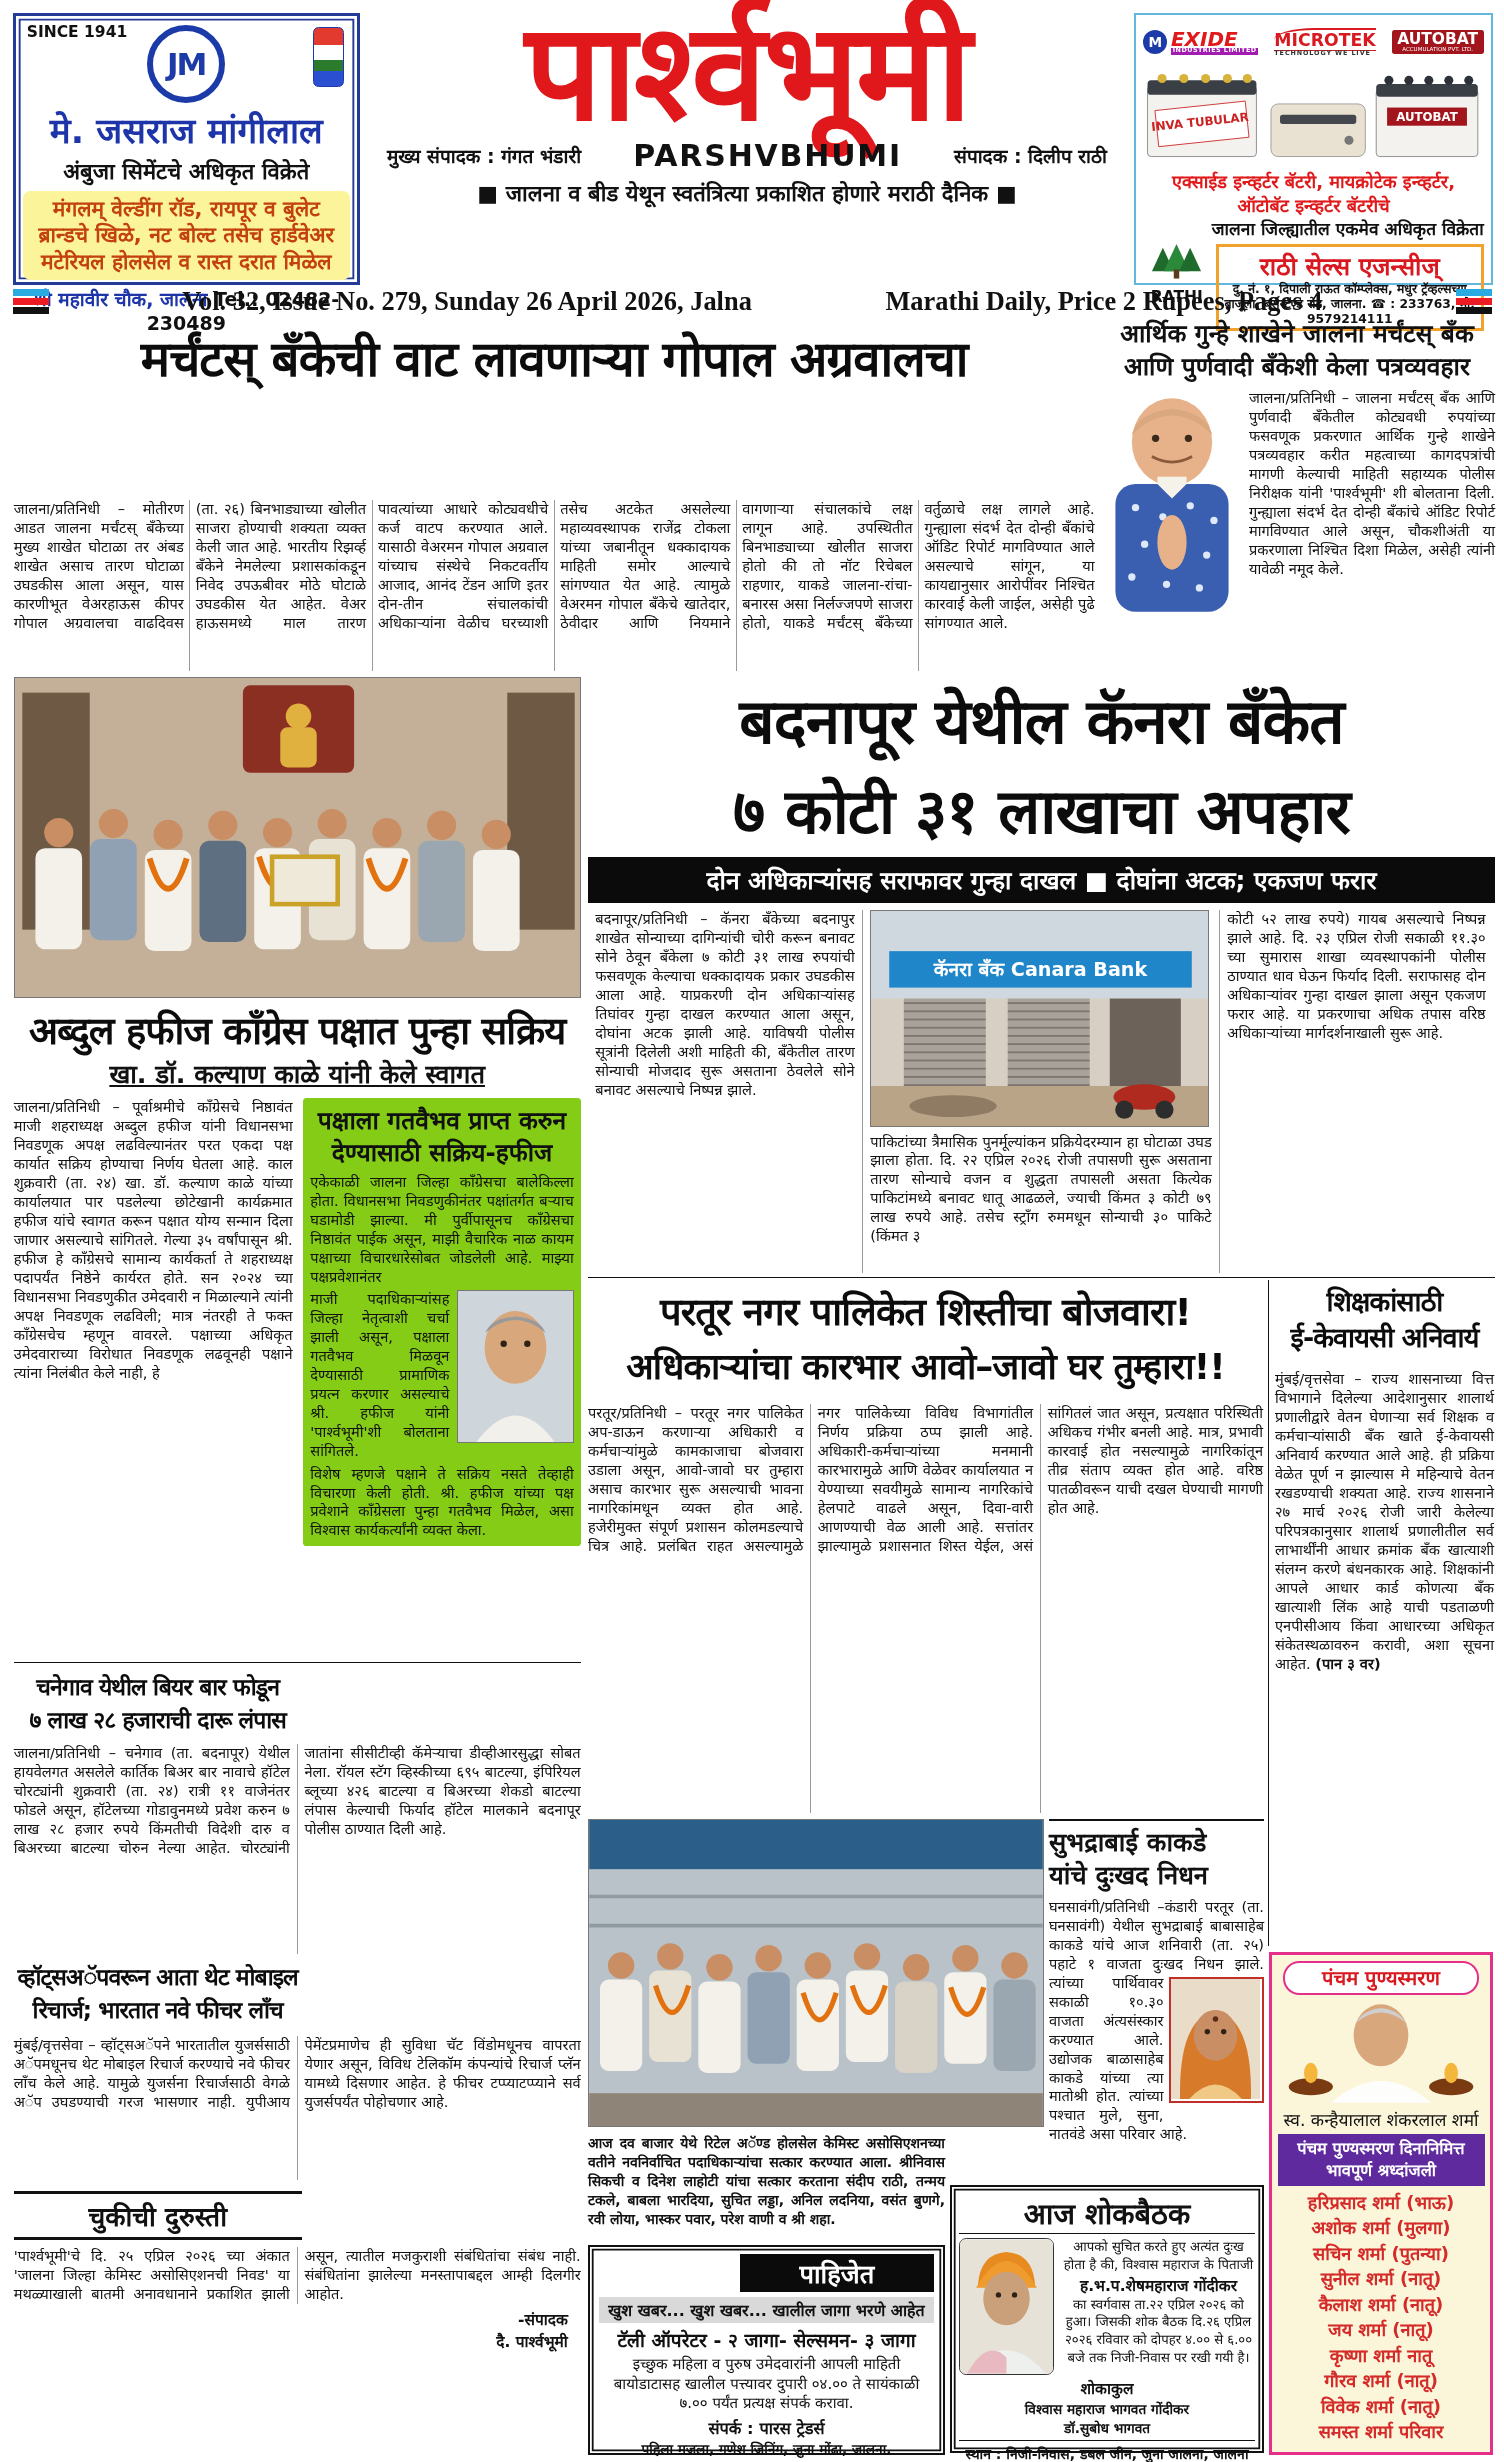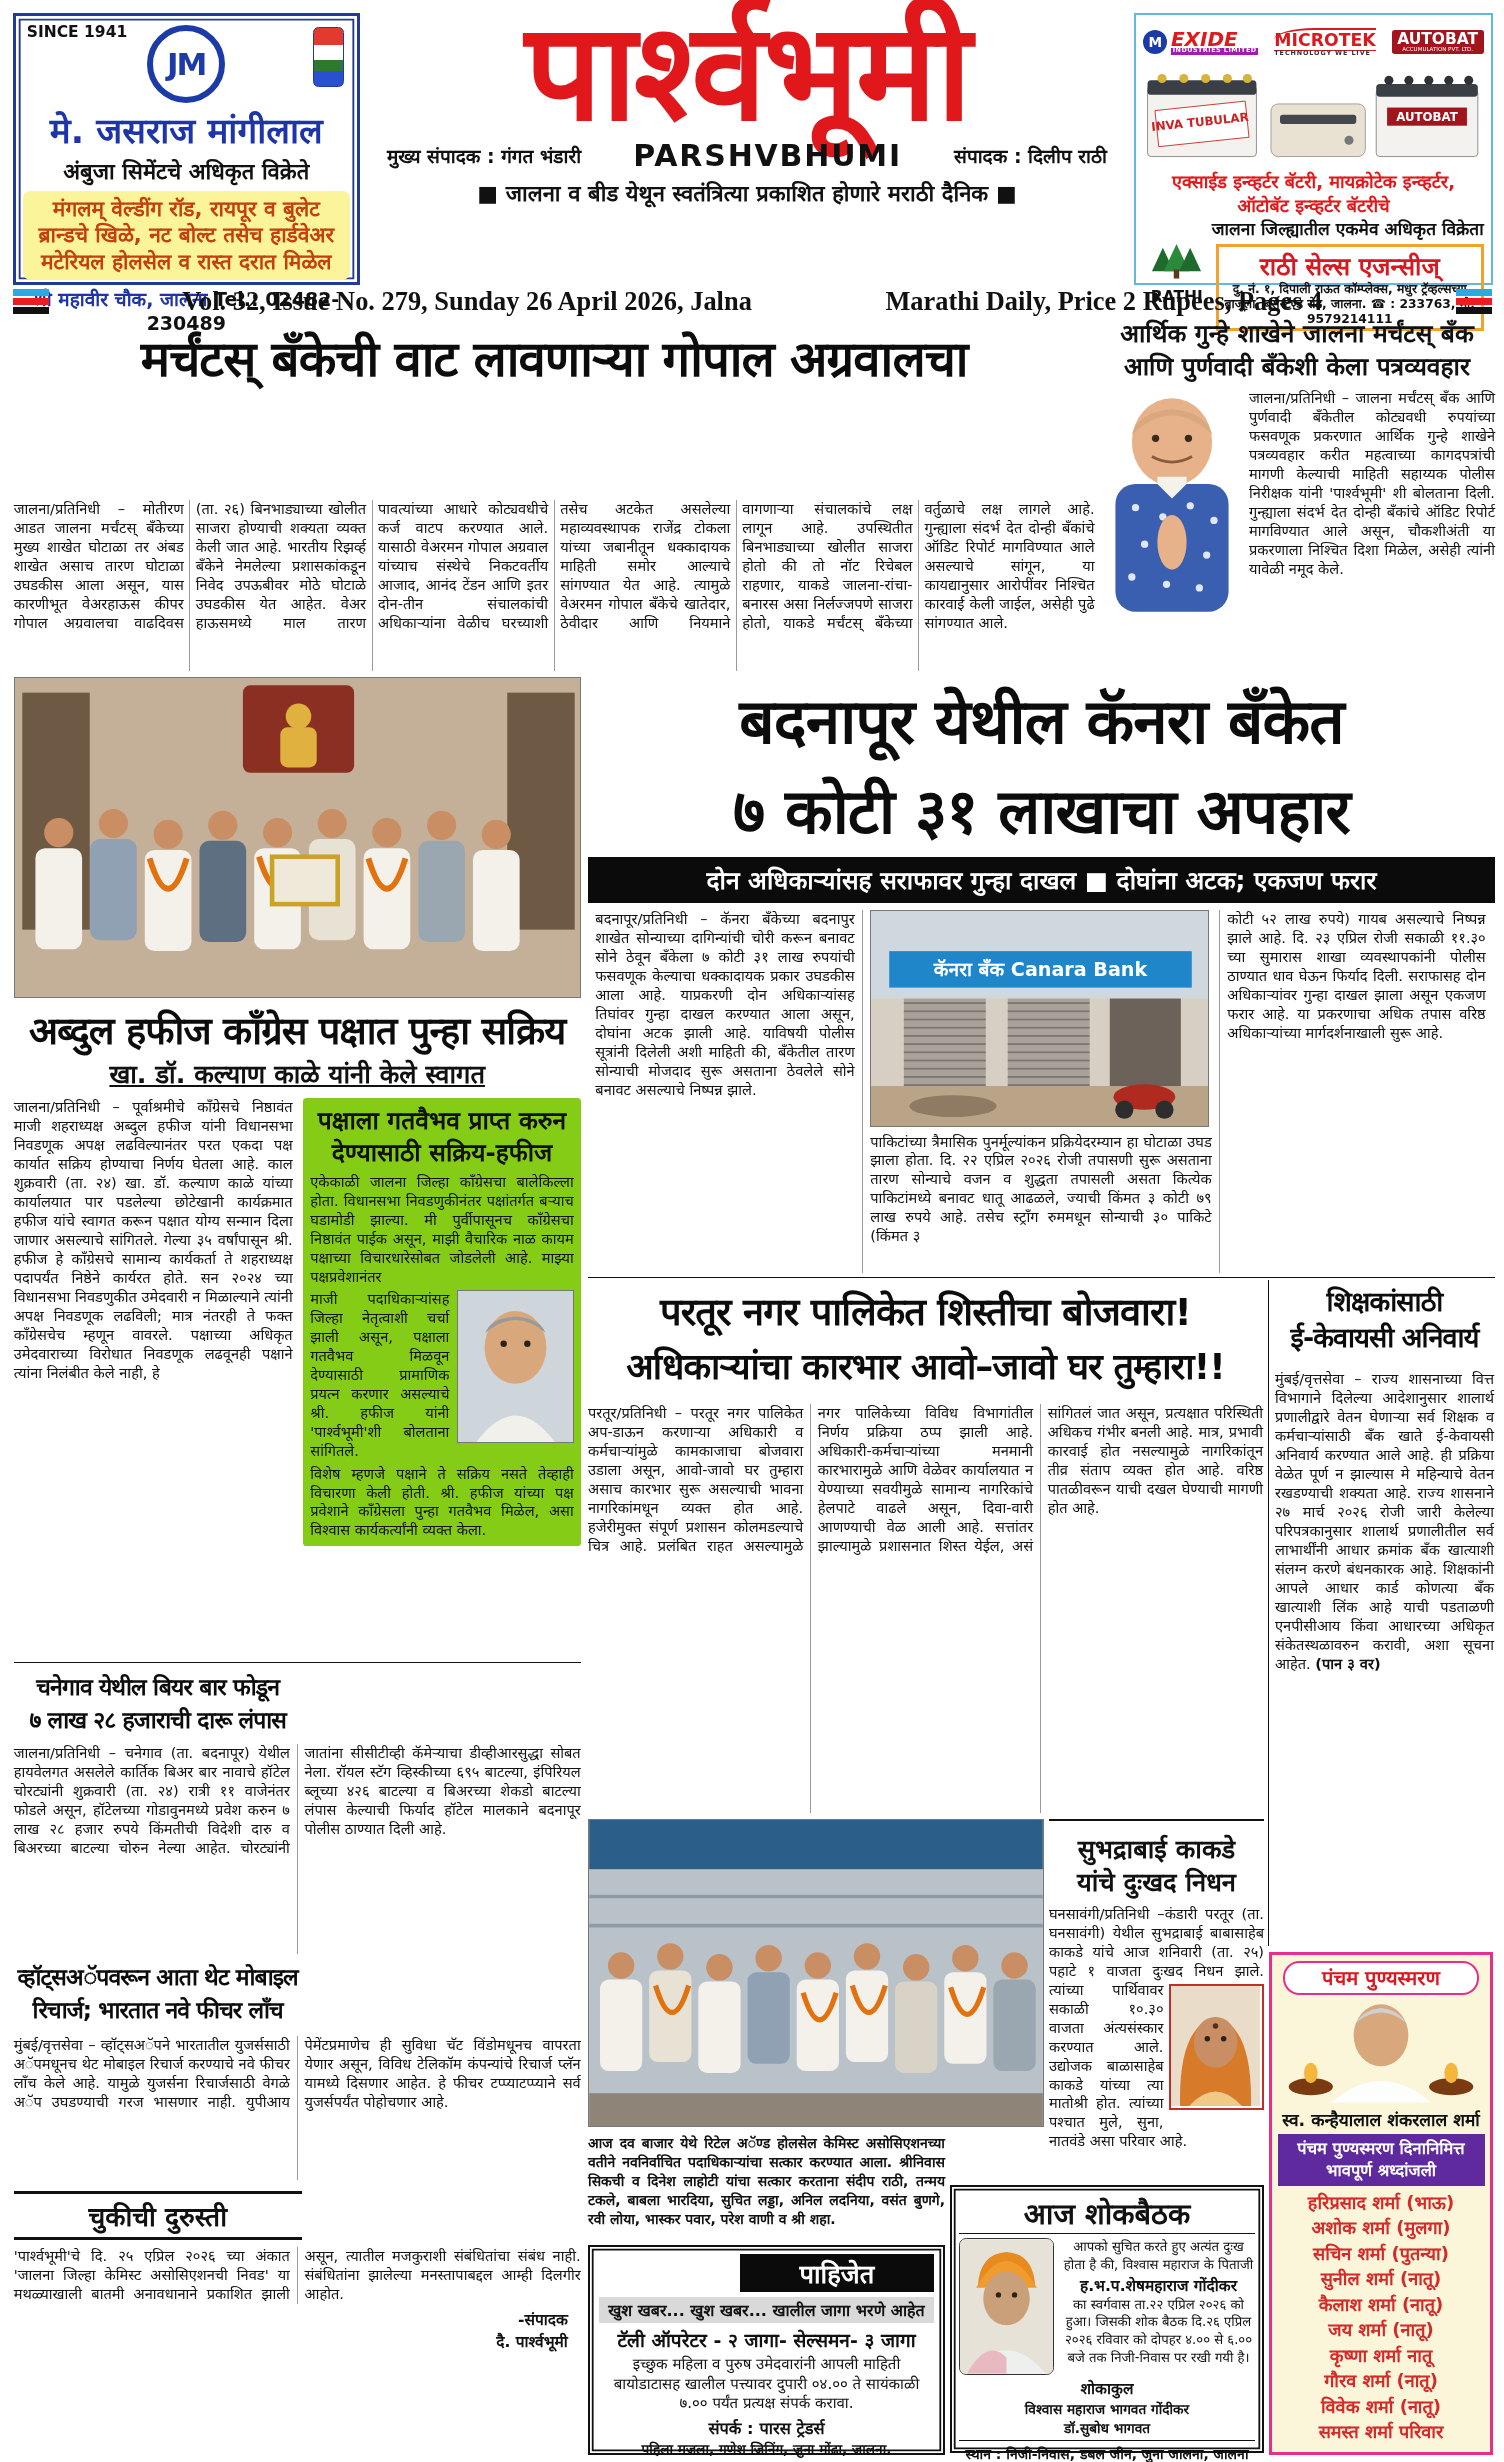--- a/index.html
+++ b/index.html
@@ -96,35 +96,35 @@
 #want{left:588px;top:2245px;width:357px;height:210px;border:2.7px solid #111;box-shadow:0 0 0 1.8px #fff inset,0 0 0 3.6px #111 inset;padding:7.3px 9px 3.6px;text-align:center}
 #want .tb{margin-left:42%;background:#0b0b0b;color:#fff;font-size:25.5px;font-weight:800;padding:1.8px 0}
 #want .kh{background:#d9d9d9;font-size:16px;font-weight:700;margin-top:5.5px;padding:1.8px 0}
 #want .pos{font-size:19px;font-weight:800;margin-top:3.6px}
 #want .bd{font-size:15px;margin-top:2.7px;line-height:1.3}
 #want .ct{font-size:16.4px;font-weight:800;margin-top:2.7px}
 #want .ad2{font-size:13.7px;font-weight:700}
 #want .phn{font-size:24.6px;font-weight:800}
 
 #ob{left:1049px;top:1819px;width:215px;height:360px}
-#ob .h{font-size:25.5px;font-weight:800;text-align:center;line-height:1.3;border-top:2.7px solid #111;padding-top:12px}
+#ob .h{font-size:25.5px;font-weight:800;line-height:1.3;border-top:2.7px solid #111;padding-top:5px}
 #ob .bt{margin-top:5.5px}
 #ob .pic{float:right;width:95px;height:126px;border:2.7px solid #c03028;margin:3.6px 0 3.6px 5.5px}
 
 #shok{left:950px;top:2185px;width:314px;height:268px;border:2.7px solid #111;box-shadow:0 0 0 1.8px #fff inset,0 0 0 3.6px #111 inset;padding:5.5px 7.3px;text-align:center}
 #shok .t{font-size:29px;font-weight:800;border-bottom:1.8px solid #111;padding-bottom:1.8px}
 #shok .row{display:flex;gap:8px;margin-top:3.6px;text-align:center}
 #shok .bd{font-size:13.2px;line-height:1.35}
 #shok .nm{font-size:15.5px;font-weight:800}
 #shok .mr{font-size:13.7px;font-weight:700}
 #shok .vn{border-top:1.8px solid #111;margin-top:3.6px;padding-top:2.7px;font-size:14px;font-weight:800}
 
 #mem{left:1269px;top:1952px;width:224px;height:503px;border:3.6px solid #e5308b;background:#fbf6d9;padding:5.5px;text-align:center}
 #mem .pill{border:2.7px solid #e5308b;background:#fff;border-radius:16.4px;color:#d81920;font-weight:800;font-size:20px;padding:1.8px 0;margin:0 5.5px}
-#mem .nm{font-size:17.3px;font-weight:700;margin-top:1.8px}
+#mem .nm{font-size:17.3px;font-weight:400;margin-top:1.8px}
 #mem .band{background:#5f2a9e;color:#fff;font-weight:800;font-size:16.4px;line-height:1.35;padding:3.6px 1.8px;margin-top:3.6px}
 #mem .ls{color:#d42a2a;font-weight:800;font-size:18px;line-height:1.42;margin-top:3.6px}
 
 .vr{position:absolute;border-left:1.8px solid #101010}
 .hr2{position:absolute;border-top:1.8px solid #101010}
 </style>
 </head>
 <body>
 
 <svg width="0" height="0" style="position:absolute" aria-hidden="true">

